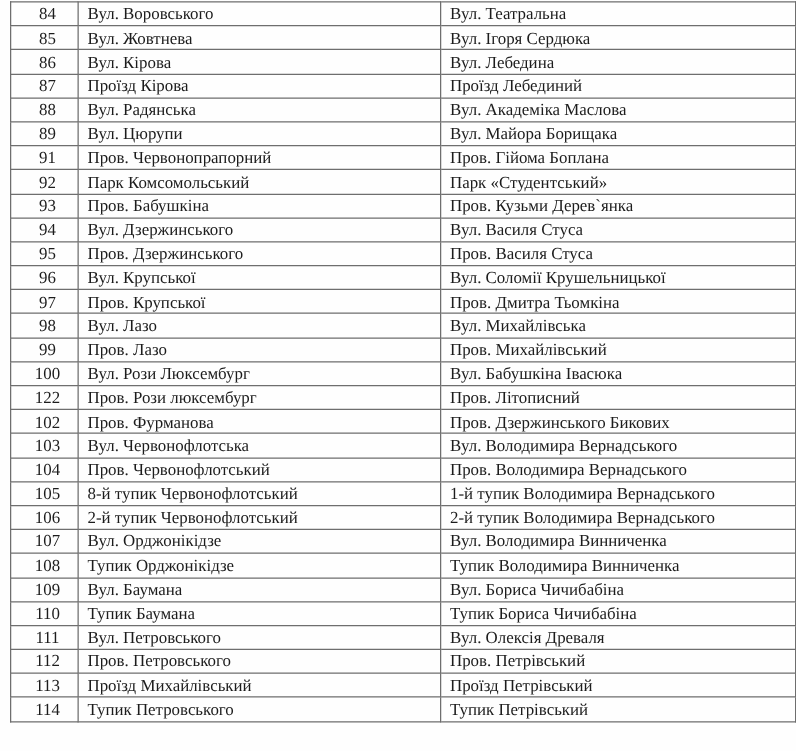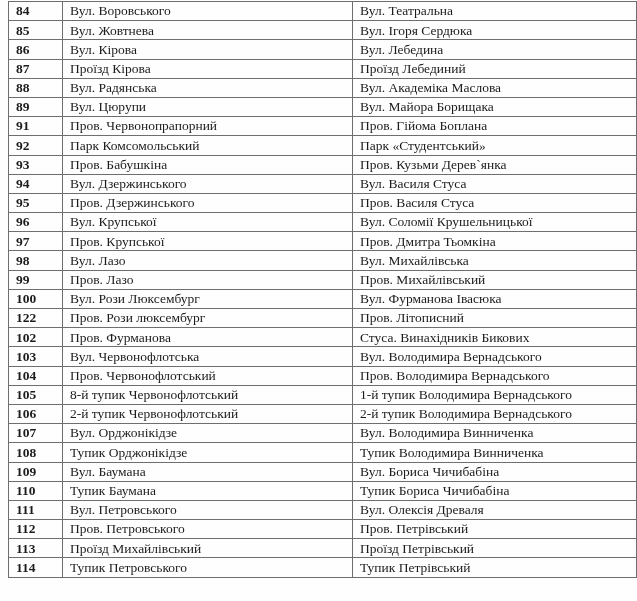--- a/index.html
+++ b/index.html
@@ -29,22 +29,22 @@
     font-size: 13.5px;
     line-height: 1;
     color: #1c1c1c;
     padding: 0 2px 0 7px;
     white-space: nowrap;
     overflow: hidden;
     vertical-align: middle;
   }
   td.col-num {
     width: 44px;
+    text-align: center;
     padding: 0;
-    font-weight: bold;
   }
   td.col-old {
     width: 280px;
   }
   td.col-new {
     border-right: none; 
   }
 </style>
 </head>
 <body>
@@ -140,33 +140,33 @@
 
         <tr>
           <td class="col-num">99</td>
           <td class="col-old">Пров. Лазо</td>
           <td class="col-new">Пров. Михайлівський</td>
         </tr>
 
         <tr>
           <td class="col-num">100</td>
           <td class="col-old">Вул. Рози Люксембург</td>
-          <td class="col-new">Вул. Фурманова Івасюка</td>
+          <td class="col-new">Вул. Бабушкіна Івасюка</td>
         </tr>
 
         <tr>
           <td class="col-num">122</td>
           <td class="col-old">Пров. Рози люксембург</td>
           <td class="col-new">Пров. Літописний</td>
         </tr>
 
         <tr>
           <td class="col-num">102</td>
           <td class="col-old">Пров. Фурманова</td>
-          <td class="col-new">Стуса. Винахідників Бикових</td>
+          <td class="col-new">Пров. Дзержинського Бикових</td>
         </tr>
 
         <tr>
           <td class="col-num">103</td>
           <td class="col-old">Вул. Червонофлотська</td>
           <td class="col-new">Вул. Володимира Вернадського</td>
         </tr>
 
         <tr>
           <td class="col-num">104</td>

